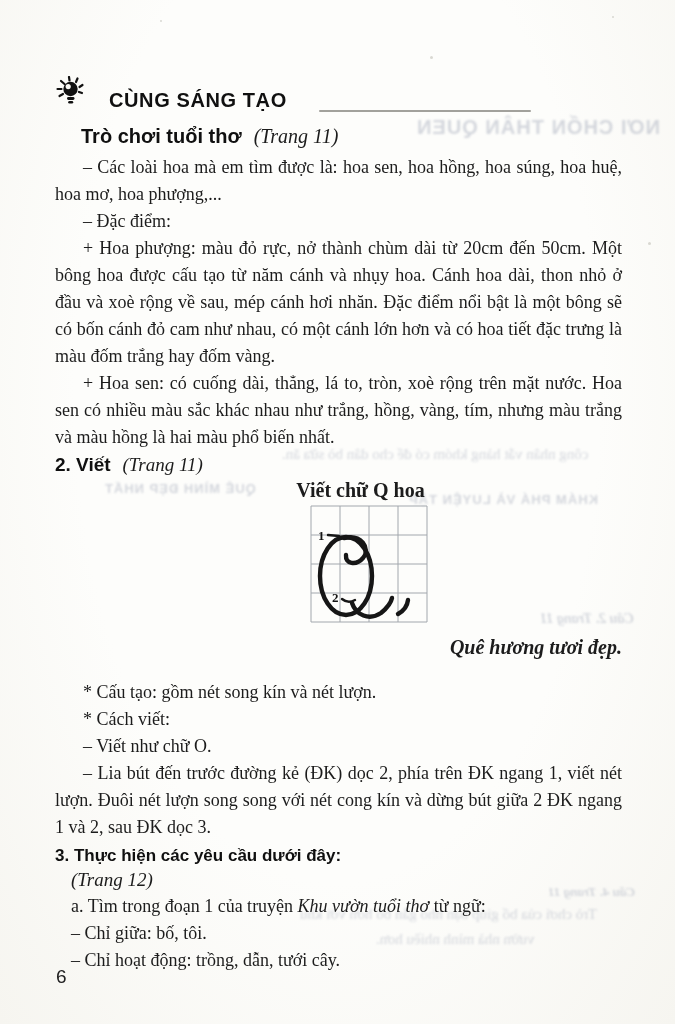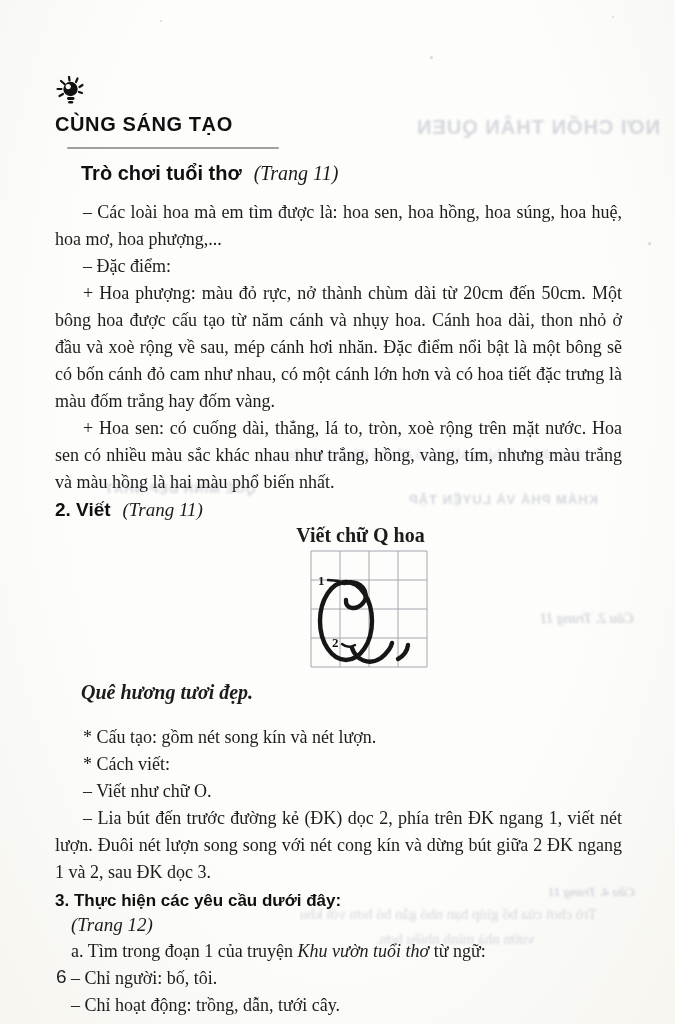--- a/index.html
+++ b/index.html
@@ -12,49 +12,49 @@
     background:radial-gradient(ellipse at 50% 38%, #fdfdfb 55%, #f6f5f0 100%);
     color:#1c1c1c;
     font-family:"Liberation Serif", serif;
   }
   .content{
     position:absolute;
     left:55px;top:76px;
     width:567px;
   }
   
-  .hdr{display:flex;align-items:flex-start;gap:1px;flex-direction:column;}
+  .hdr{display:flex;align-items:flex-end;gap:20px;}
   .hdr-title{
     font-family:"Liberation Sans", sans-serif;
     font-weight:bold;font-size:20px;letter-spacing:.6px;color:#101010;
   }
   .hdr-rule{width:212px;height:2px;background:#83827c;margin-left:12px;margin-top:10px;border-radius:1px;opacity:.75;}
   .bulb{flex:0 0 auto;}
   .sub-head{margin-top:13px;text-indent:26px;font-size:20px;}
   .sans-bold{font-family:"Liberation Sans", sans-serif;font-weight:bold;color:#101010;}
   .ital{font-style:italic;}
   .ref{font-size:20px;margin-left:7px;}
   
   .body{
     font-size:18px;line-height:27px;
     text-align:justify;margin:0;
   }
   .ind{text-indent:28px;}
   .ind2{text-indent:16px;}
-  .mt6{margin-top:14px;}
+  .mt6{margin-top:6px;}
   .mt4{}
   .sec2-head{margin-top:3px;font-size:19px;}
   .fig-title{
     margin-top:3px;text-align:center;transform:translateX(22px);
     font-weight:bold;font-size:20px;
   }
   .figure-wrap{display:flex;justify-content:center;transform:translateX(30px);margin-top:1px;}
   .caption{
     margin-top:11px;text-indent:26px;
-    font-weight:bold;font-style:italic;font-size:20px;
+    font-weight:bold;font-style:italic;font-size:20px;text-align:right;
   }
   .sec3-head{
     margin-top:5px;font-family:"Liberation Sans", sans-serif;
     font-weight:bold;font-size:17px;color:#101010;
   }
   .stroke-label{font:bold 13px "Liberation Serif", serif;fill:#141414;}
   
   .bleed{
     position:absolute;
     transform:scaleX(-1);
@@ -167,19 +167,19 @@
 
     <p class="caption">Quê hương tươi đẹp.</p>
     <p class="body ind">* Cấu tạo: gồm nét song kín và nét lượn.</p>
     <p class="body ind">* Cách viết:</p>
     <p class="body ind">– Viết như chữ O.</p>
     <p class="body ind">– Lia bút đến trước đường kẻ (ĐK) dọc 2, phía trên ĐK ngang 1, viết nét lượn. Đuôi nét lượn song song với nét cong kín và dừng bút giữa 2 ĐK ngang 1 và 2, sau ĐK dọc 3.</p>
 
     <div class="sec3-head">3. Thực hiện các yêu cầu dưới đây:</div>
     <p class="body ind2 ital mt4" style="font-size:19px;">(Trang 12)</p>
     <p class="body ind2"><span>a. Tìm trong đoạn 1 của truyện </span><span class="ital">Khu vườn tuổi thơ</span><span> từ ngữ:</span></p>
-    <p class="body ind2">– Chỉ người: bố, tôi.</p>
+    <p class="body ind2">– Chỉ giữa: bố, tôi.</p>
     <p class="body ind2">– Chỉ hoạt động: trồng, dẫn, tưới cây.</p>
 
   </div>
 
   <div class="page-number">6</div>
 </div>
 
 </body></html>

